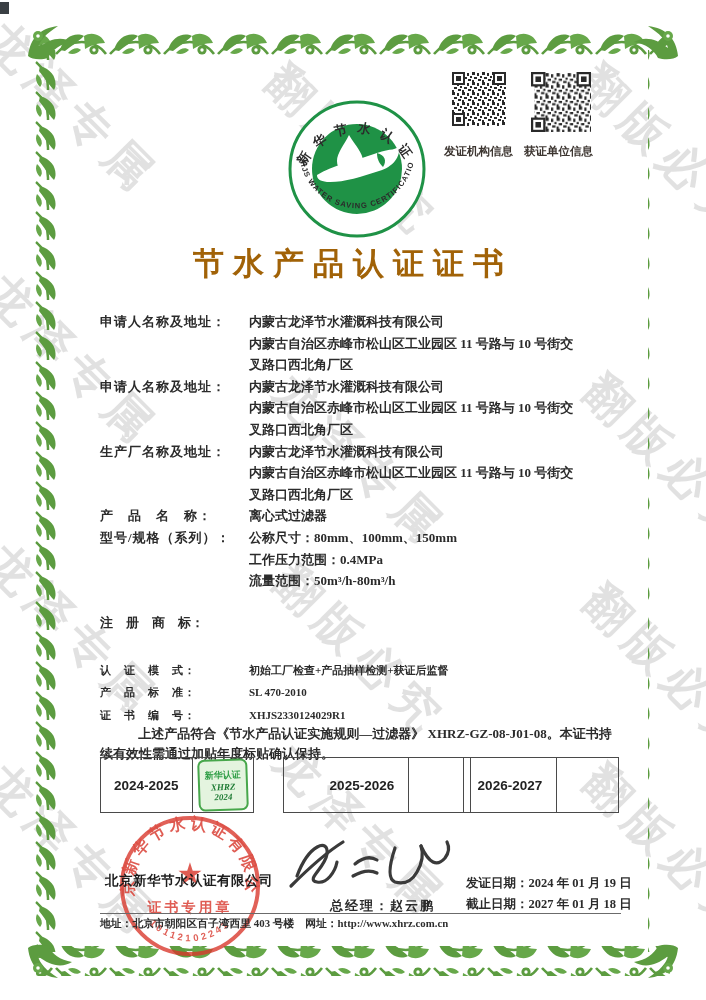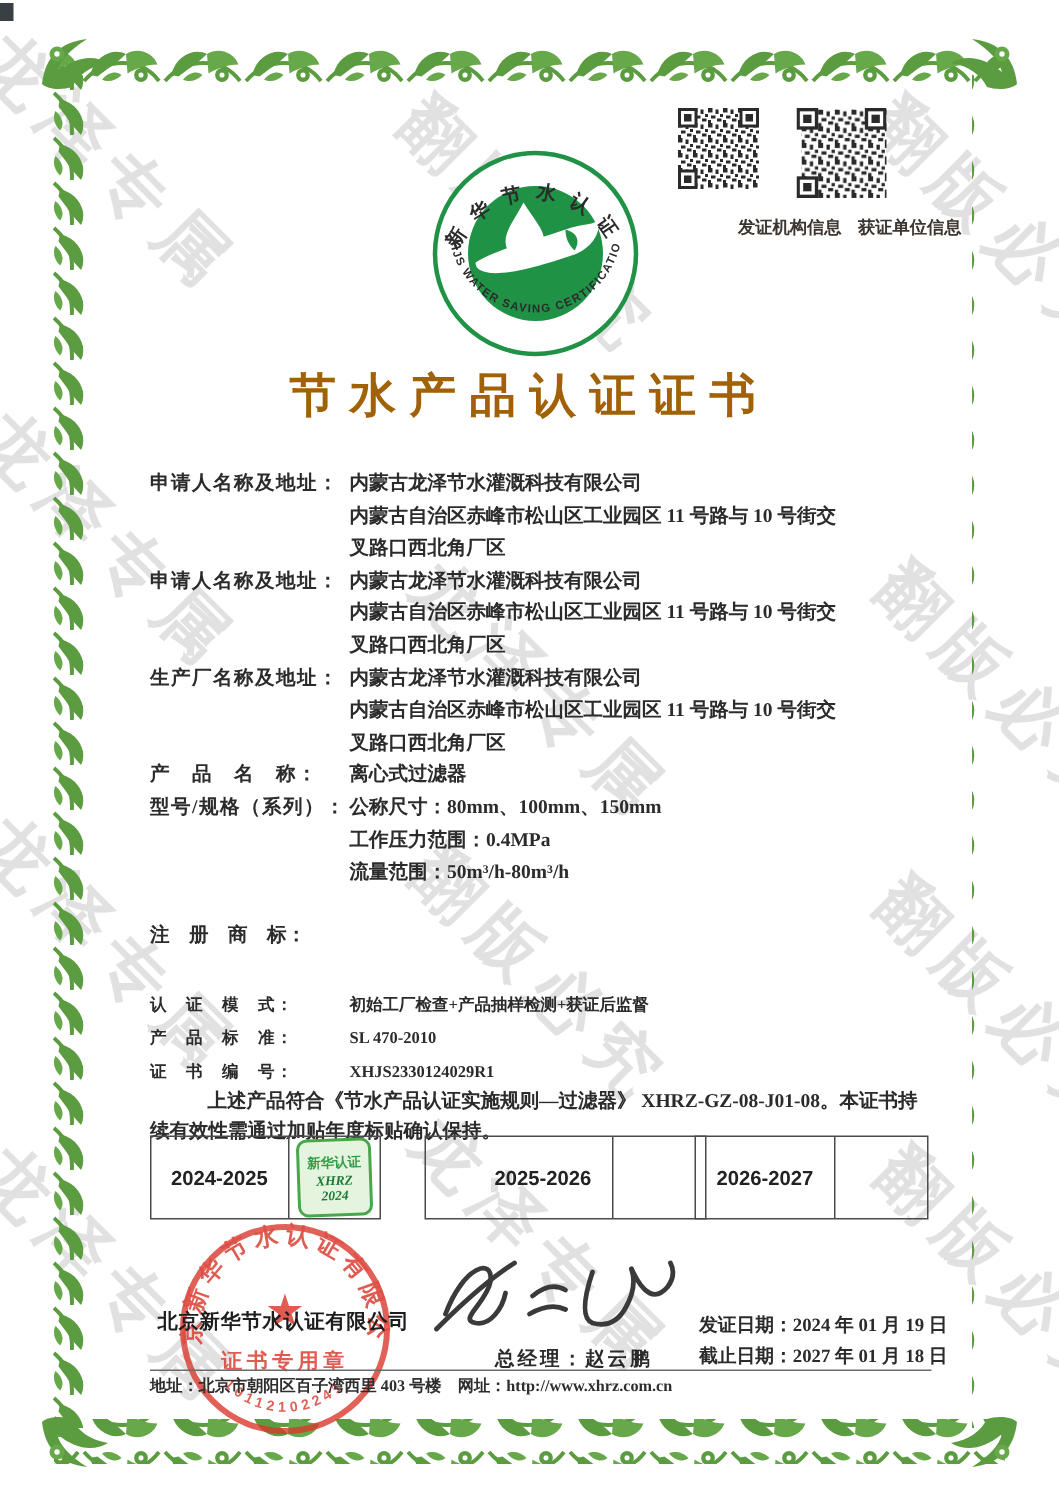--- a/index.html
+++ b/index.html
@@ -28,35 +28,35 @@
   .w7{left:-38px;top:600px;} .w8{left:250px;top:620px;} .w9{left:560px;top:640px;}
   .w10{left:-38px;top:820px;}.w11{left:250px;top:800px;}.w12{left:560px;top:820px;}
   
   .border-svg{position:absolute;left:0;top:0;}
   
   .qr{position:absolute;top:72px;}
   .qr-left{left:452px;width:54px;}
   .qr-right{left:531px;width:60px;}
   .qr-label{
     position:absolute;top:144px;font-size:11.5px;font-weight:bold;color:#3c3530;
-    font-family:Liberation Sans, sans-serif;white-space:nowrap;margin-left:48px;
+    font-family:Liberation Sans, sans-serif;white-space:nowrap;
   }
   .qr-label-left{left:444px;}
   .qr-label-right{left:524px;text-align:right;}
   
   .logo{position:absolute;left:287px;top:99px;}
   
   .title{
     position:absolute;left:0;top:243px;width:100%;
     text-align:center;font-size:31px;font-weight:bold;color:#a16207;
     letter-spacing:9px;font-family:"Liberation Sans","DejaVu Sans",sans-serif;
   }
   
   .fields{position:absolute;left:100px;top:311px;width:525px;font-size:13px;line-height:21.6px;}
-  .field-row{display:grid;grid-template-columns:133px 1fr;}
+  .field-row{display:grid;grid-template-columns:133px 1fr;gap:16px;}
   .f-label{font-weight:bold;letter-spacing:1px;white-space:nowrap;}
   .f-val{font-weight:600;}
   .trademark{position:absolute;left:100px;top:614px;font-size:13px;font-weight:bold;}
   .certsec{position:absolute;left:100px;top:659px;width:525px;font-size:11px;line-height:22.4px;}
   .statement{position:absolute;left:100px;top:724px;width:522px;font-size:13px;font-weight:600;line-height:19.5px;}
   .statement .s1{padding-left:28px;text-align:center;}
   
   .boxes{position:absolute;left:0;top:757px;width:706px;height:56px;}
   .ybox{position:absolute;top:0;height:54px;border:1px solid #4a4a4a;display:flex;}
   .ybox .cell1{width:60%;display:flex;align-items:center;justify-content:center;

